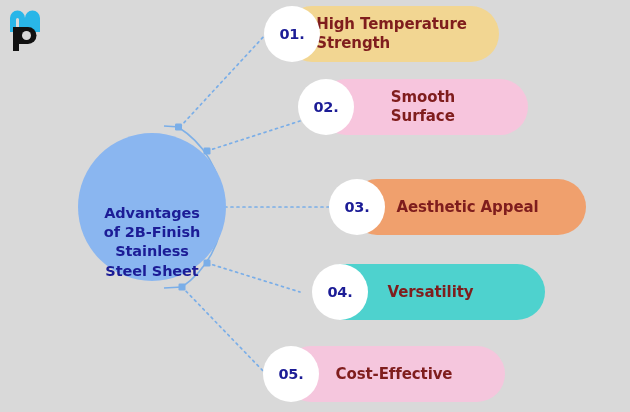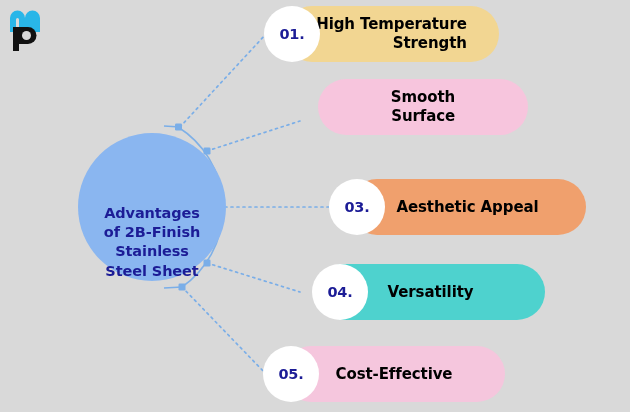--- a/index.html
+++ b/index.html
@@ -76,24 +76,24 @@
     position: absolute;
     top: 0;
     height: 56px;
     border-radius: 28px;
     display: flex;
     align-items: center;
     justify-content: center;
     box-sizing: border-box;
   }
   .pill-label {
-    color: #000000;
+    color: #7f1d1d;
     font-size: 15px;
     font-weight: bold;
-    text-align: right;
+    text-align: left;
     line-height: 1.25;
     white-space: pre-line;
     letter-spacing: -0.1px;
   }
   .badge {
     position: absolute;
     top: 0px;
     width: 56px;
     height: 56px;
     border-radius: 50%;
@@ -163,20 +163,23 @@
     <div class="badge" style="left:0px;text-align:center;">
       <div class="badge-num">01.</div>
     </div>
   </div>
 
   <div class="item" style="left:298px; top:79px; width:332px;">
     <div class="pill" style="left:20px; width:210px; background:#f7c5dd;">
       <div class="pill-label">Smooth
 Surface</div>
     </div>
+    <div class="badge" style="left:0px;">
+      <div class="badge-num">02.</div>
+    </div>
   </div>
 
   <div class="item" style="left:329px; top:179px; width:301px;">
     <div class="pill" style="left:20px; width:237px; background:#f0a06d;">
       <div class="pill-label">Aesthetic Appeal</div>
     </div>
     <div class="badge" style="left:0px;">
       <div class="badge-num">03.</div>
     </div>
   </div>

